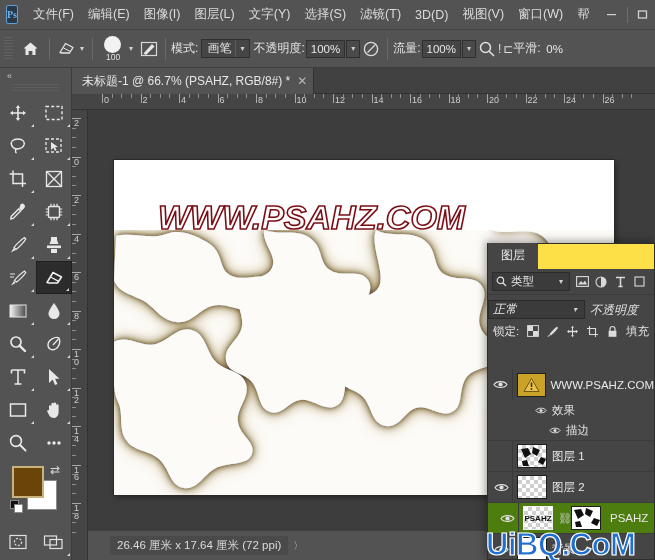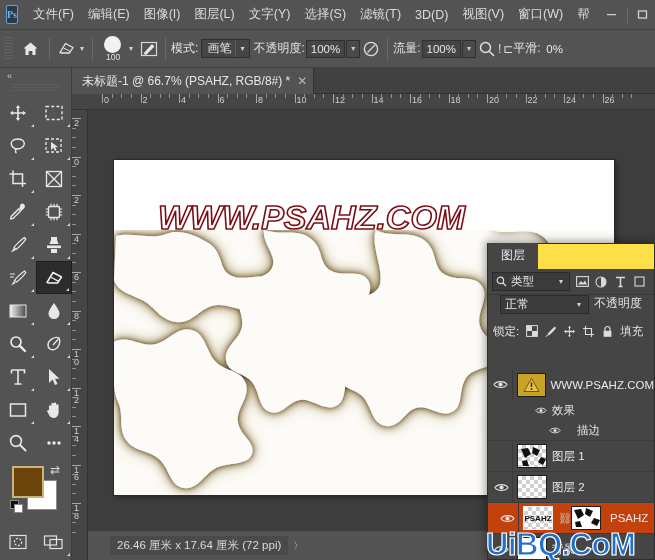--- a/index.html
+++ b/index.html
@@ -191,41 +191,41 @@
   .lp-select {
     display:flex; align-items:center; height:19px; width:78px;
     background:#3b3b3b; border:1px solid #2b2b2b; color:#e6e6e6; font-size:11.5px;
     padding:0 3px;
   }
   .lp-select .lbl { margin-left:4px;text-align:right; }
   .lp-select .caret { margin-left:auto; }
   .lp-filter-icon { width:14px;height:16px; display:flex;align-items:center;justify-content:center;
     color:#d6d6d6; font-size:11px; }
   .lp-moderow {
-    height:24px; display:flex; align-items:flex-start; padding:0 12px; gap:5px;
+    height:24px; display:flex; align-items:flex-end; padding:0 0; gap:5px;font-style:italic;
   }
   .lp-blend {
     display:flex; align-items:center; height:19px; width:97px;
     background:#3b3b3b; border:1px solid #2b2b2b; color:#e8e8e8; font-size:12px;
     padding:0 4px;
   }
   .lp-blend .caret { margin-left:auto; }
   .lp-opacity-lbl { font-size:12px; color:#e2e2e2; white-space:nowrap; }
   .lp-lockrow {
     height:24px; display:flex; align-items:center; padding:0 5px; gap:6px;
-    font-size:11.5px; color:#e2e2e2;
+    font-size:11.5px; color:#e2e2e2;justify-content:space-between;
   }
   .lock-ic { width:13px;height:13px; display:flex;align-items:center;justify-content:center; }
 
   .layer-list { position:absolute; left:0; top:125px; width:166px; bottom:0; overflow:hidden; }
   .layer-row {
     display:flex; align-items:center; height:31px;
     border-bottom:1px solid #3b3b3b; padding-left:2px;
   }
-  .layer-row.selected { background:#c2410c;padding-left:8px; }
+  .layer-row.selected { background:#4d7c0f;padding-left:8px; }
   .eye { width:22px; display:flex; align-items:center; justify-content:center; }
   .eye-sep { width:1px; height:31px; background:#3a3a3a; }
   .thumb {
     width:30px; height:24px; margin:0 5px 0 4px; border:1px solid #1e1e1e;
     background-color:#fff;
     background-image:
       linear-gradient(45deg,#cfcfcf 25%,transparent 25%,transparent 75%,#cfcfcf 75%),
       linear-gradient(45deg,#cfcfcf 25%,transparent 25%,transparent 75%,#cfcfcf 75%);
     background-size:8px 8px; background-position:0 0,4px 4px;
     position:relative; overflow:hidden;
@@ -852,21 +852,21 @@
           </span>
           <span style="margin-left:5px;">效果</span>
         </div>
         <div class="sub-row" style="padding-left:60px;">
           <span class="sub-eye">
             <svg width="12" height="9" viewBox="0 0 12 9">
               <path d="M0.8 4.5 C2.8 1.4 9.2 1.4 11.2 4.5 C9.2 7.6 2.8 7.6 0.8 4.5 Z" fill="none" stroke="#dcdcdc" stroke-width="1"></path>
               <circle cx="6" cy="4.5" r="1.6" fill="#dcdcdc"></circle>
             </svg>
           </span>
-          <span style="margin-left:16px;">描边</span>
+          <span style="margin-left:5px;">描边</span>
         </div>
       </div>
 
       <div class="layer-row">
         <span class="eye">
           <svg width="15" height="11" viewBox="0 0 15 11"></svg>
         </span>
         <span class="eye-sep"></span>
         <span class="thumb">
           <svg width="30" height="24" viewBox="0 0 30 24" style="position:absolute;left:0;top:0;">

